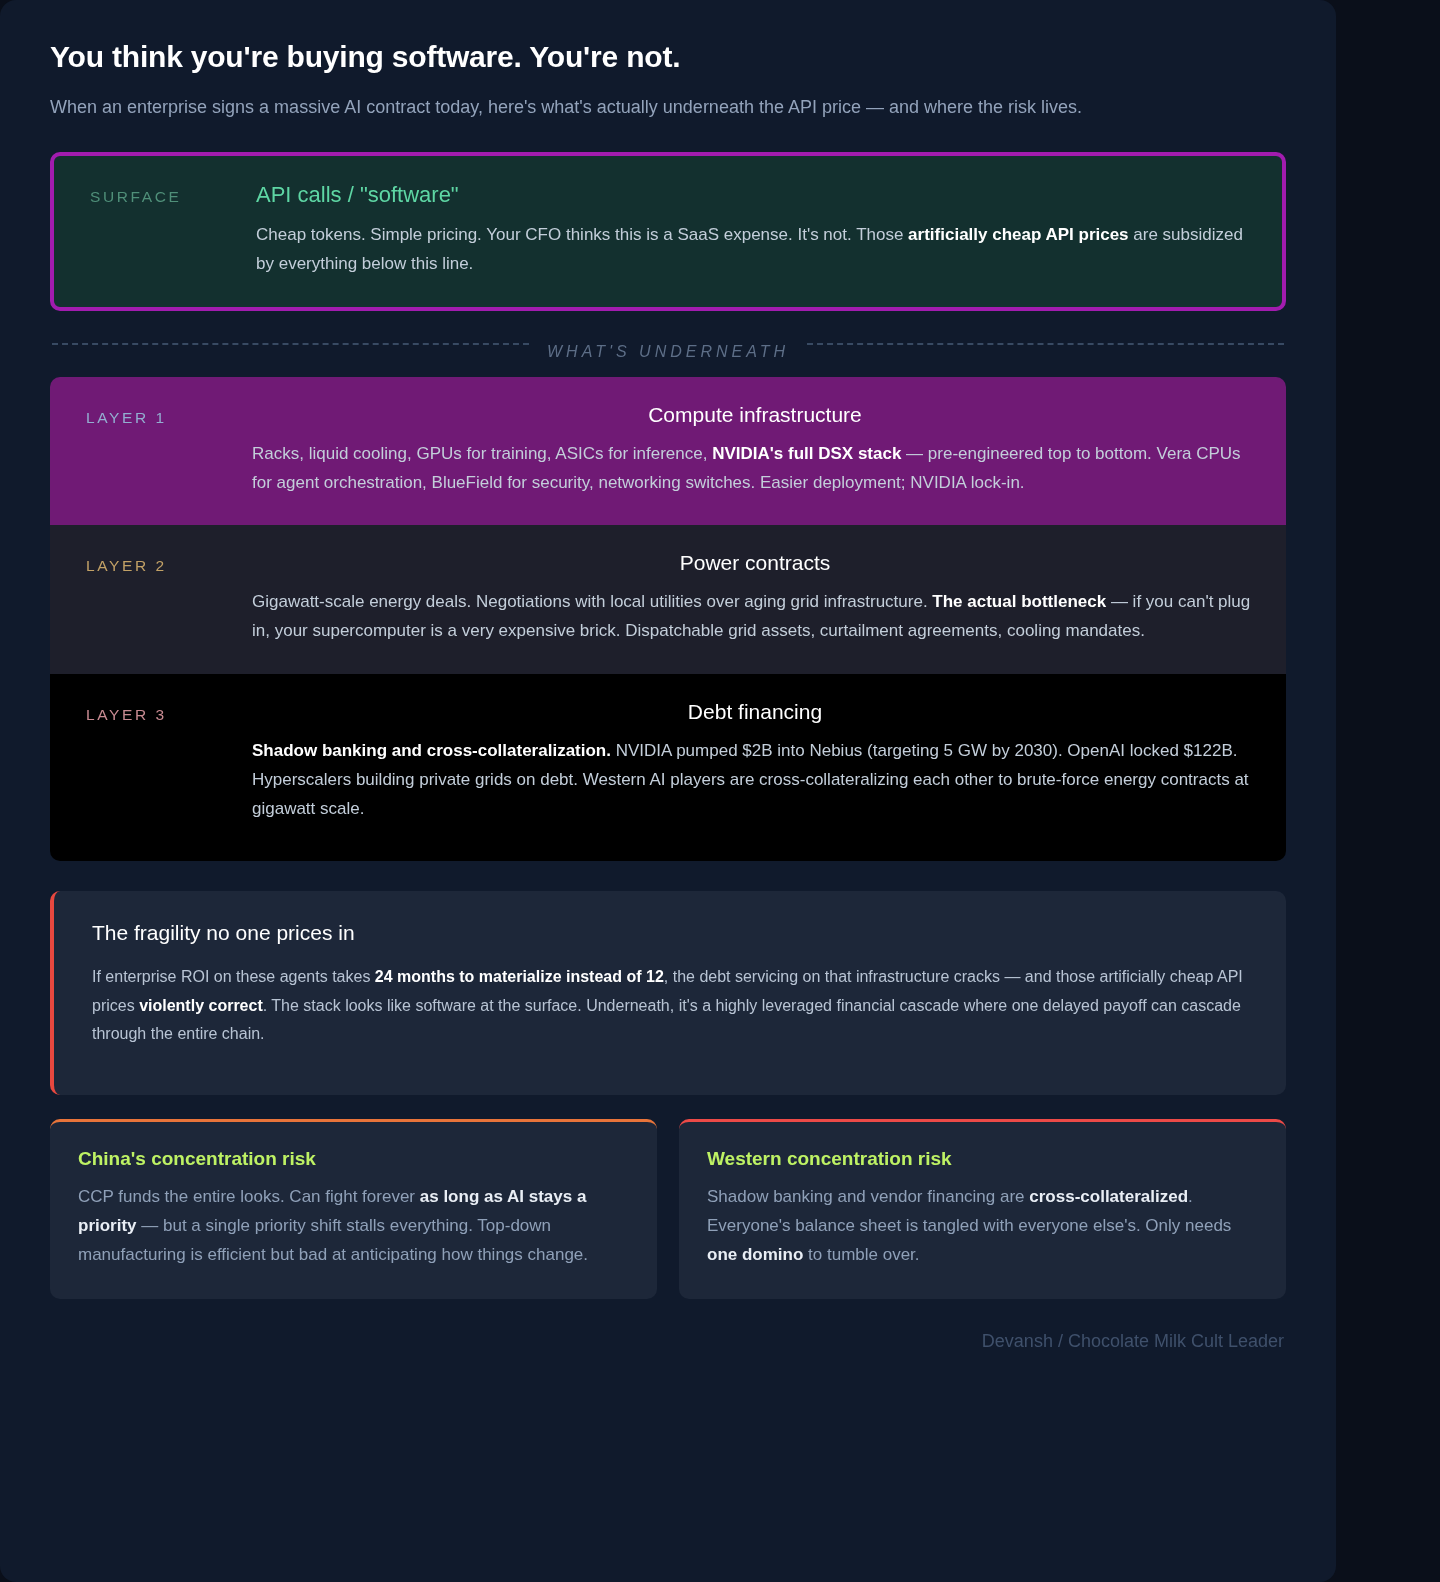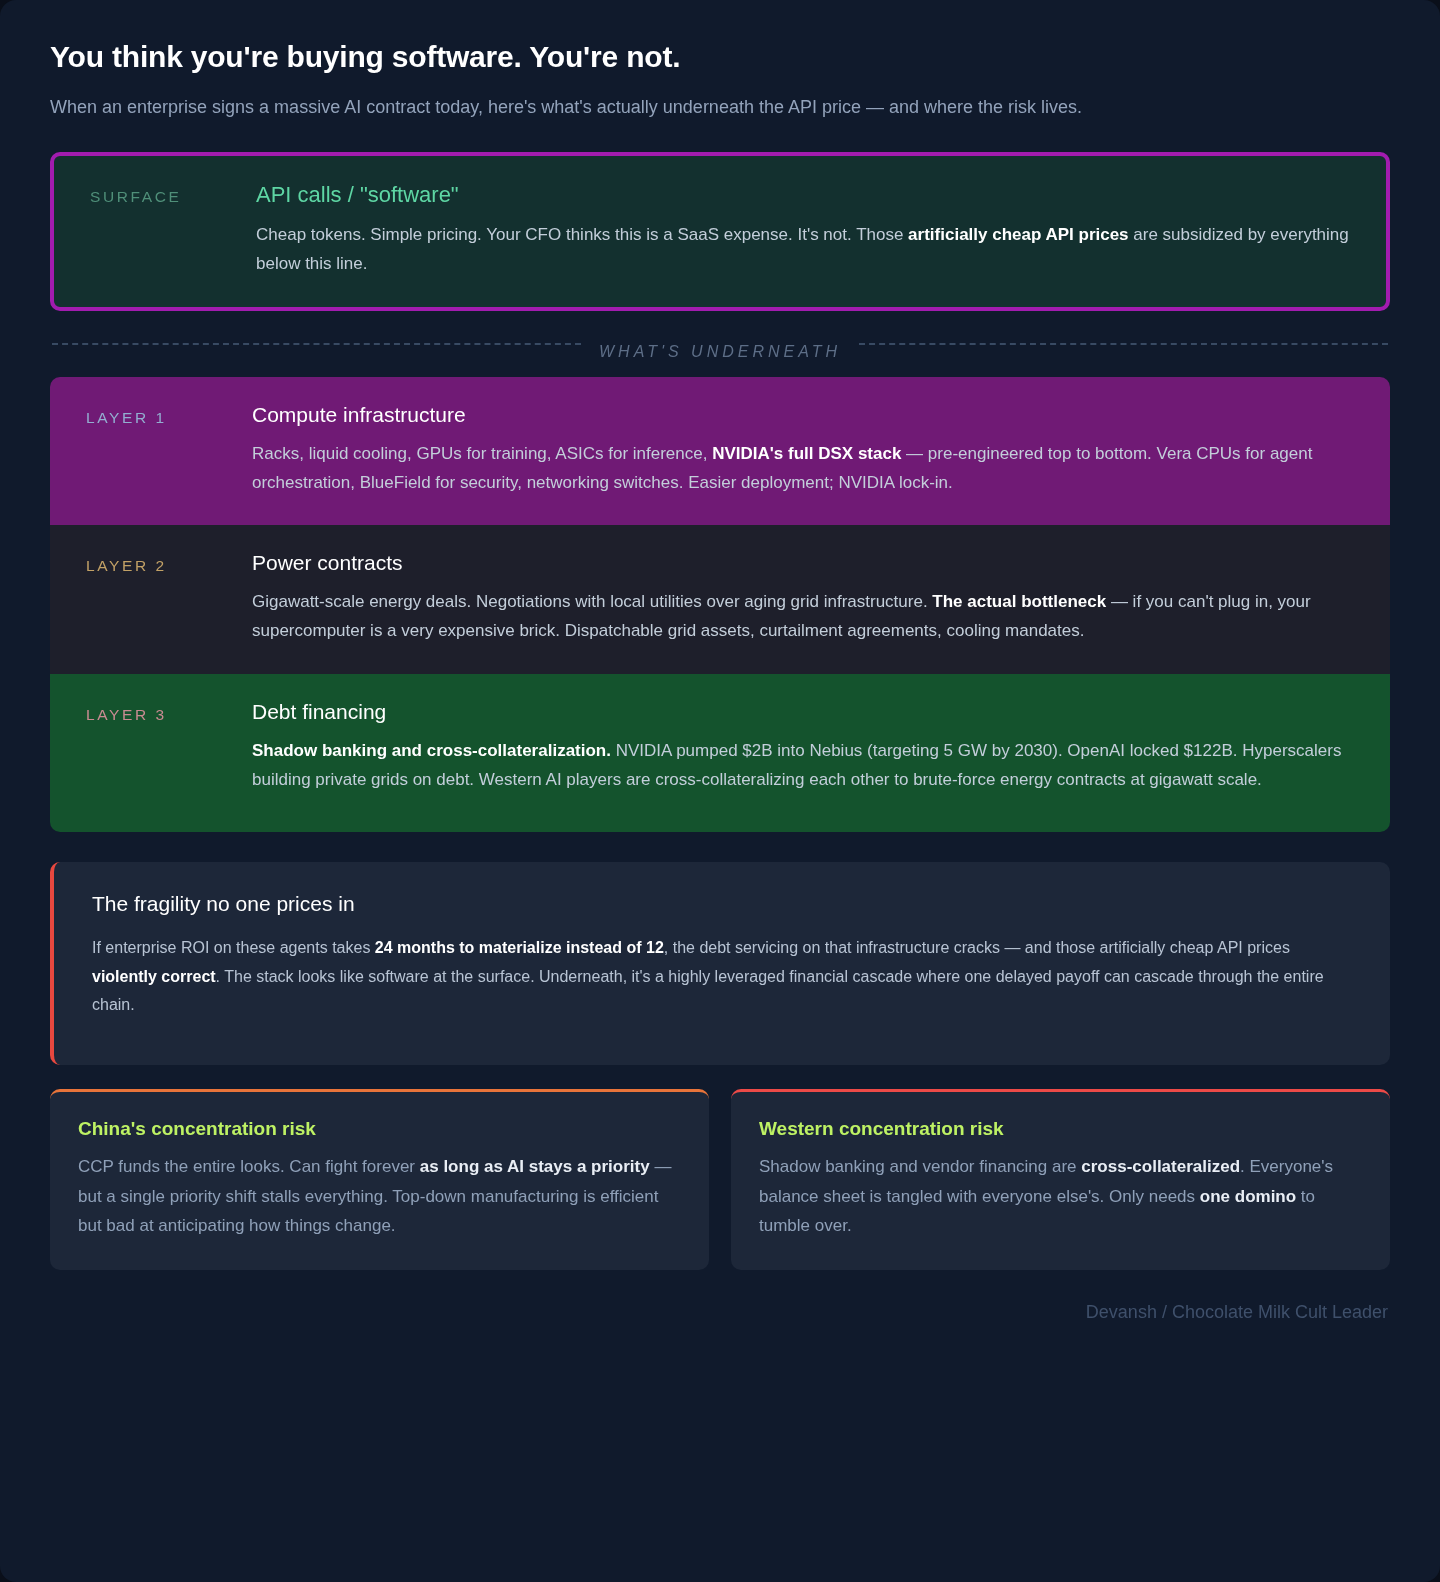--- a/index.html
+++ b/index.html
@@ -4,21 +4,21 @@
 <style>
   * { box-sizing: border-box; margin: 0; padding: 0; }
 
   html, body {
     background: #0a0f1a;
     font-family: "Liberation Sans", sans-serif;
     -webkit-font-smoothing: antialiased;
   }
 
   .page {
-    width: 1440px;
+    width: 1336px;
     min-height: 1582px;
     background: #101a2c;
     border-radius: 16px;
     padding: 38px 50px 0 50px;
     position: relative;
     overflow: hidden;
   }
 
   
   .page-title {
@@ -92,32 +92,33 @@
     border-radius: 10px;
     overflow: hidden;
     margin-bottom: 30px;
   }
   .layer-row {
     display: flex;
     padding: 26px 28px 28px 36px;
   }
   .layer-1 { background: #701a75; }
   .layer-2 { background: #1e1f2b; }
-  .layer-3 { background: #14532d; padding-bottom: 38px; }
+  .layer-3 { background: #000000; padding-bottom: 38px; }
 
   .tag-l1 { color: #93aed0; }
   .tag-l2 { color: #c2a166; }
   .tag-l3 { color: #c98b92; }
 
   .layer-body { flex: 1; }
   .layer-heading {
     font-size: 21px;
     font-weight: 400;
     color: #ffffff;
     margin-bottom: 12px;
+    text-align: center;
   }
   .layer-text {
     font-size: 17px;
     color: #c3ceda;
     line-height: 1.72;
   }
   .layer-text b, .surface-text b { color: #ffffff; font-weight: 700; }
 
   
   .fragility {

